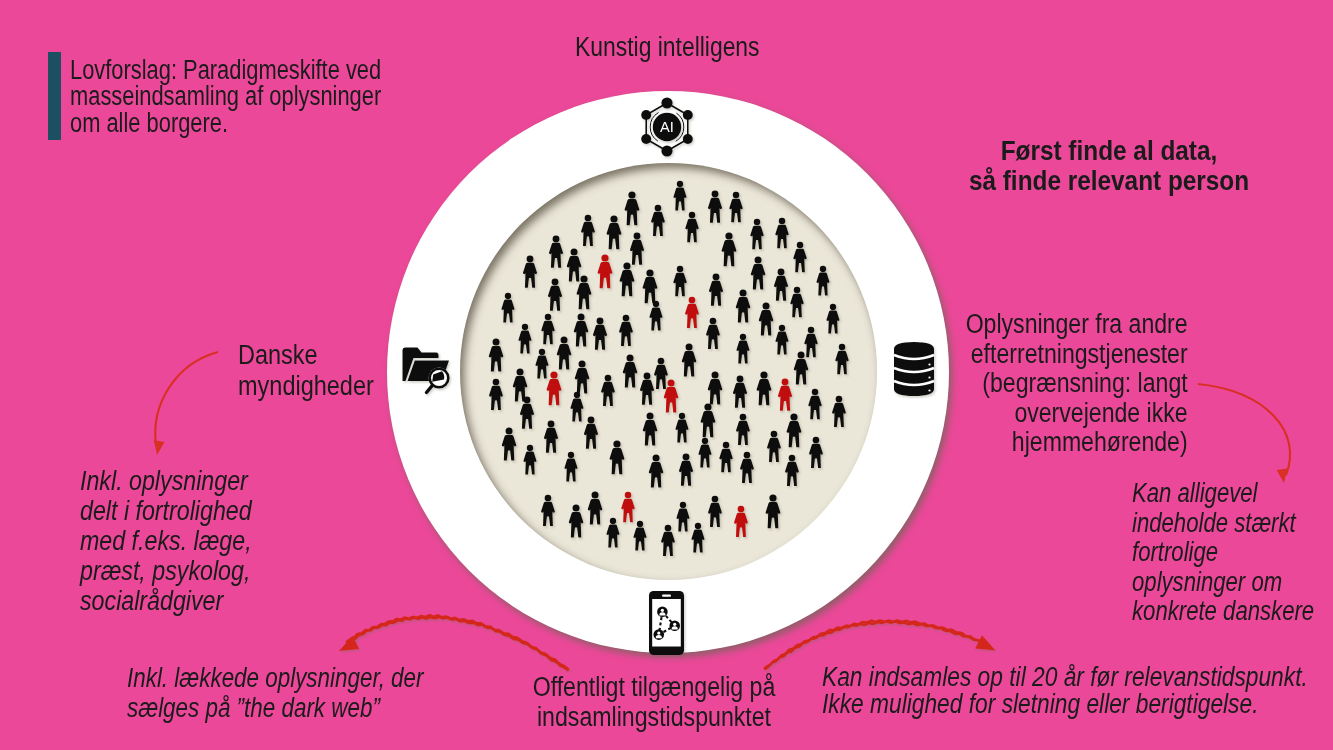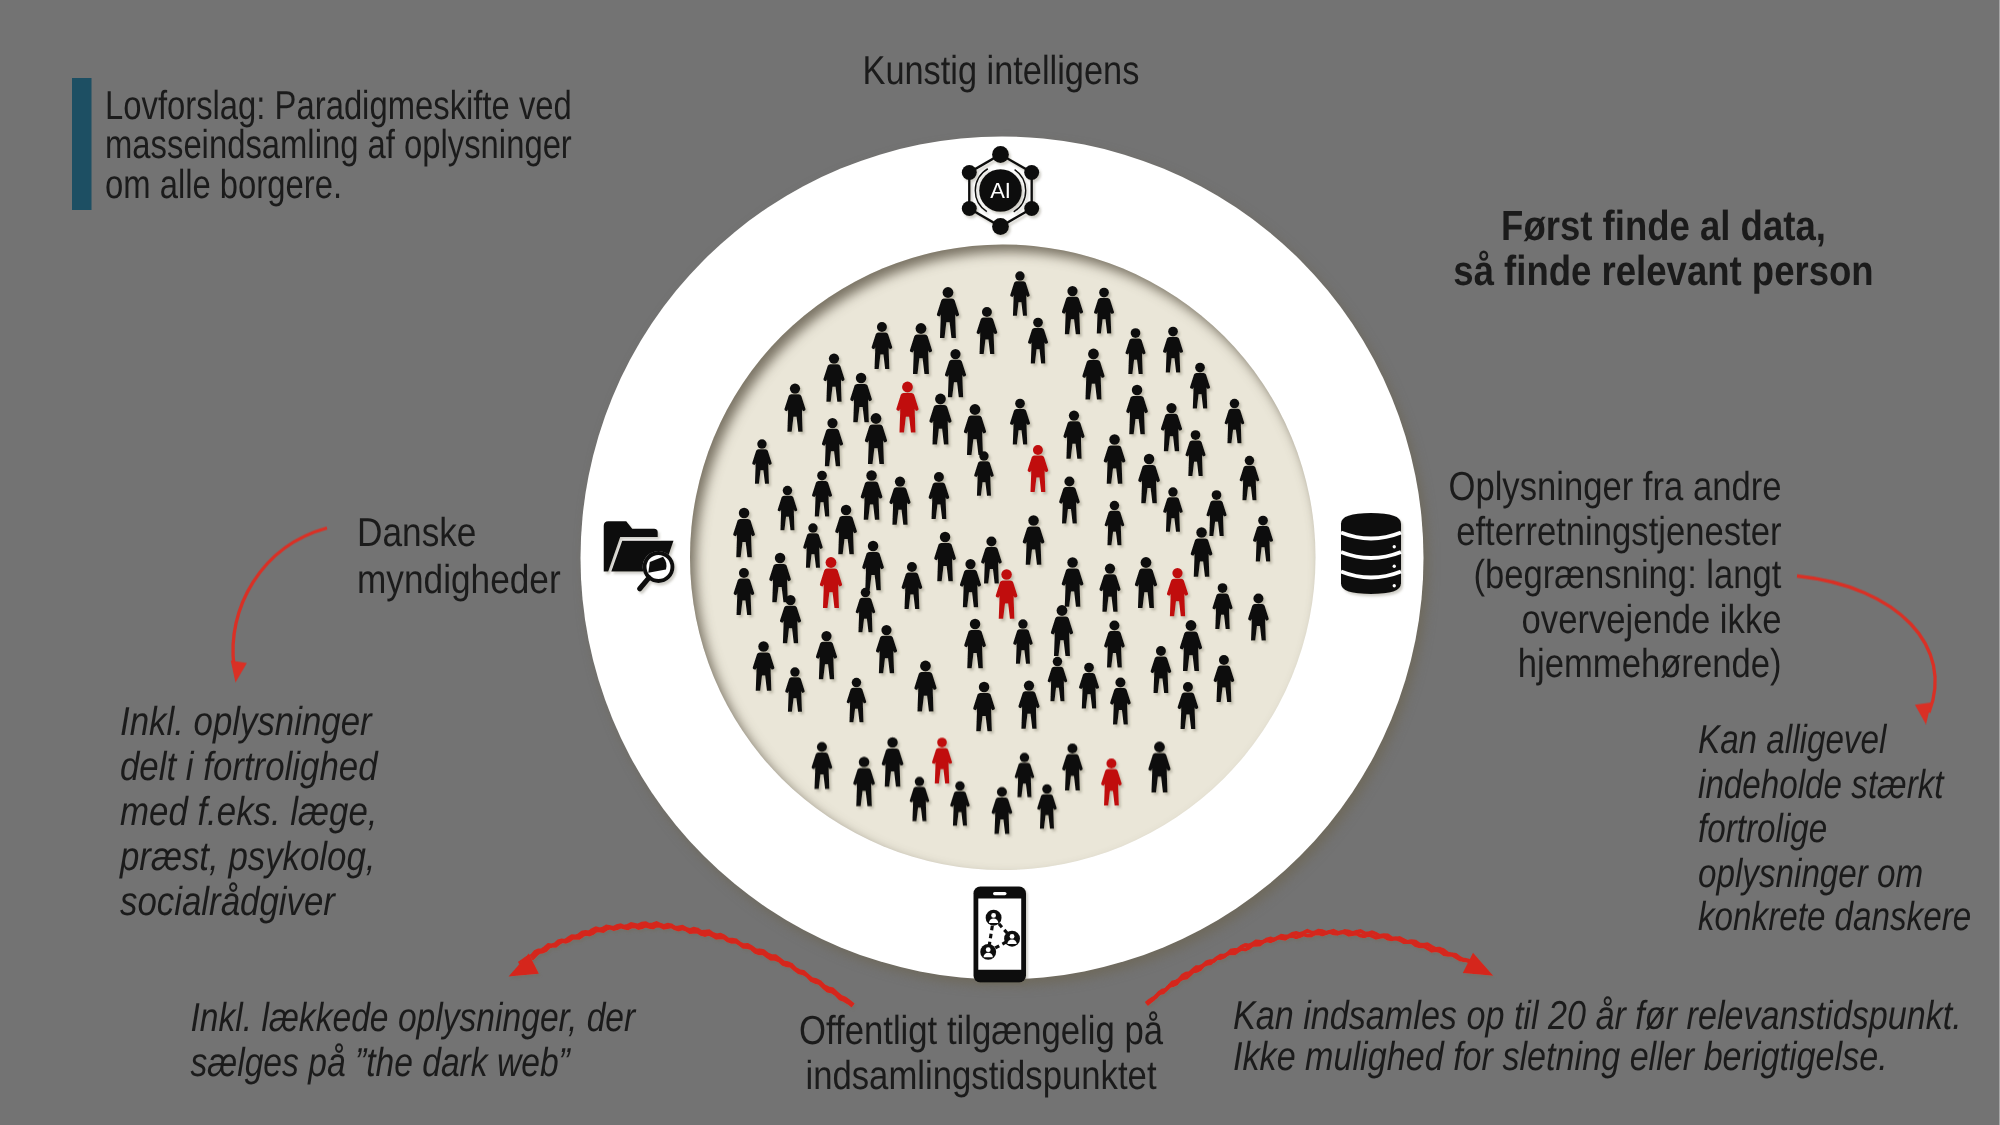--- a/index.html
+++ b/index.html
@@ -1,15 +1,15 @@
 <!DOCTYPE html>
 <html><head><meta charset="utf-8">
 <style>
 html,body{margin:0;padding:0;}
-#slide{position:relative;width:1333px;height:750px;background:#737373;overflow:hidden;
+#slide{position:relative;width:1333px;height:750px;background:#ec4899;overflow:hidden;
   font-family:"Liberation Sans",sans-serif;color:#1b1b1b;}
 .t{position:absolute;white-space:nowrap;font-size:27px;line-height:29.5px;}
 .it{font-style:italic;}
 #ring{position:absolute;left:387px;top:91px;width:562px;height:562px;border-radius:50%;
   background:#fff;box-shadow:3px 4px 7px rgba(110,103,86,.75);}
 #inner{position:absolute;left:460px;top:163px;width:417px;height:417px;border-radius:50%;
   background:#eae6d8;box-shadow:inset 4px 5px 8px rgba(95,88,72,.8);}
 #bar{position:absolute;left:48px;top:52px;width:13px;height:88px;background:#1d4f63;}
 </style></head>
 <body>

